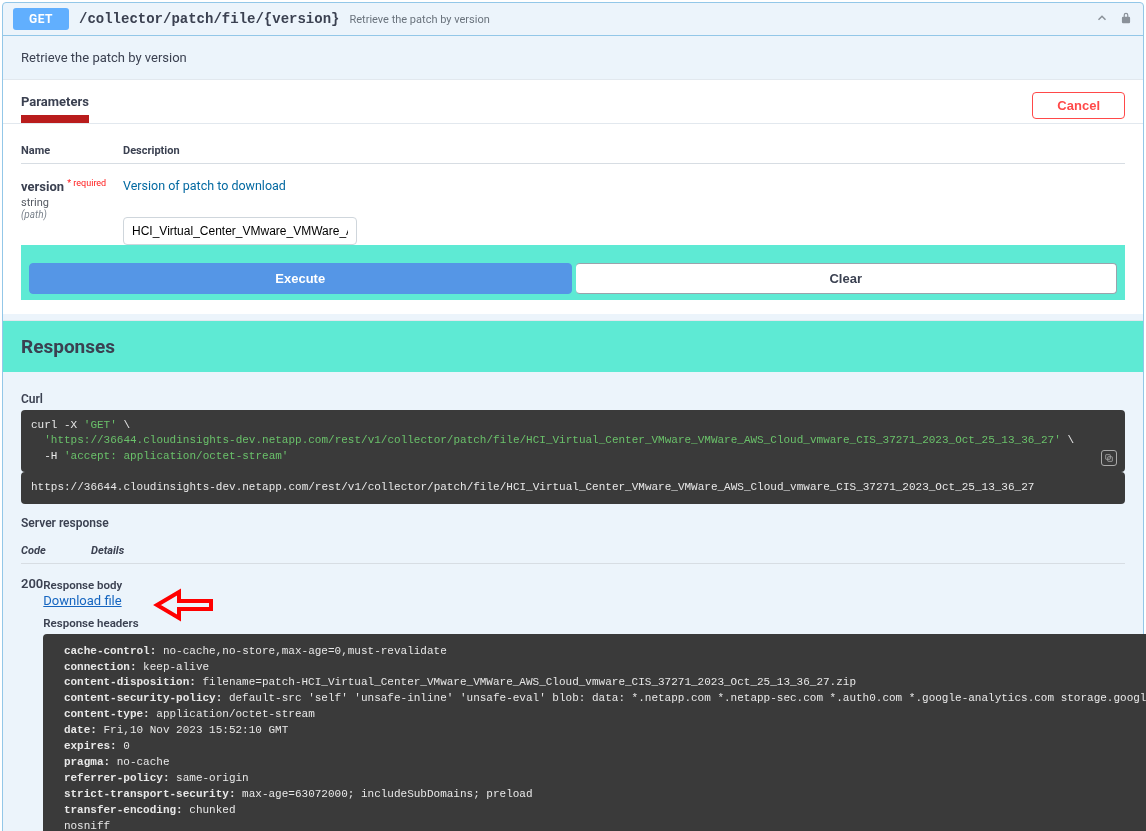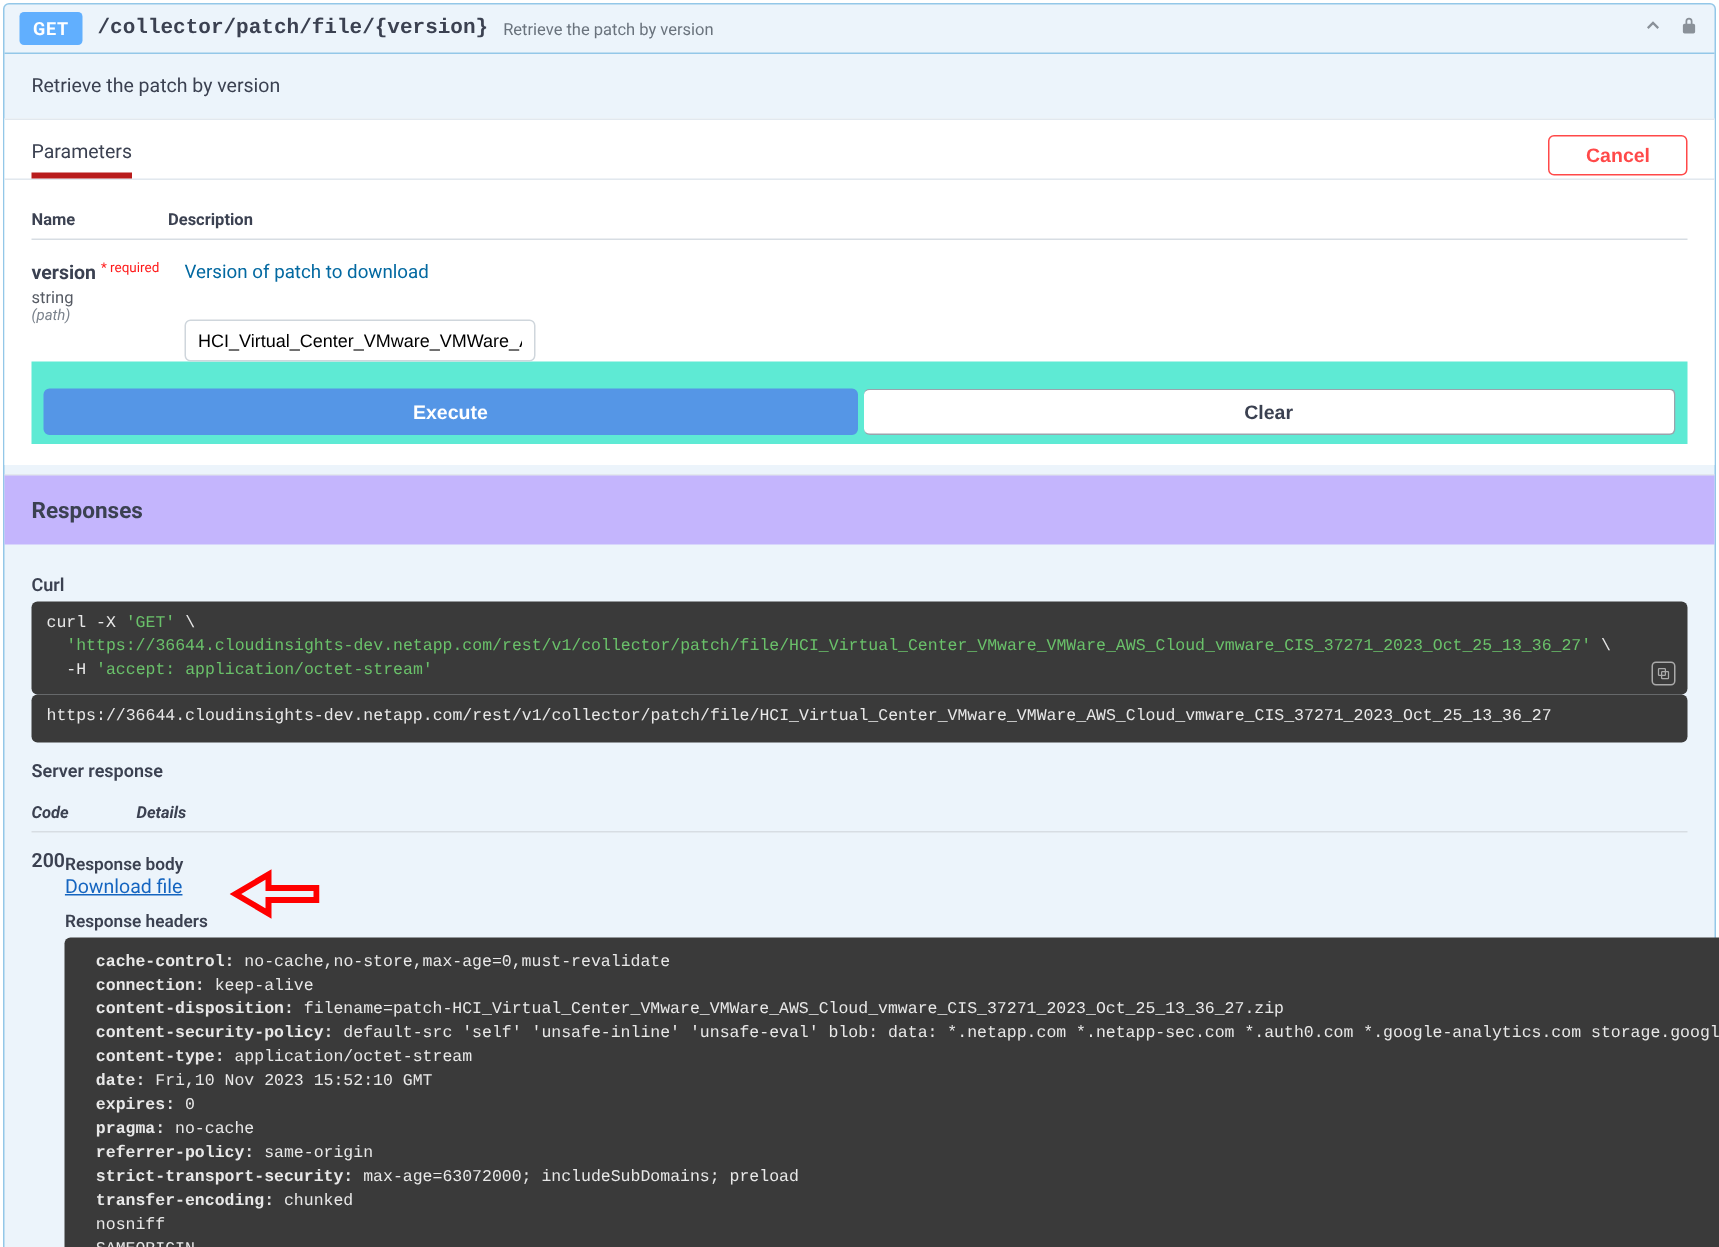--- a/index.html
+++ b/index.html
@@ -23,21 +23,21 @@
     gap: 10px;
     border-bottom: 1px solid #93c7e8;
     cursor: pointer;
   }
   .method-badge {
     background: #61affe;
     color: #fff;
     font-weight: 700;
     font-size: 12px;
     padding: 4px 4px;
-    width: 42px;
+    width: 56px;
     text-align: center;
     border-radius: 3px;
     letter-spacing: 0.5px;
   }
   .summary-path {
     font-family: "Courier New", monospace;
     font-weight: 600;
     font-size: 14px;
     color: #3b4151;
   }
@@ -63,24 +63,24 @@
   .tabbar {
     background: #fff;
     display: flex;
     justify-content: space-between;
     align-items: center;
     padding: 8px 18px 0 18px;
     border-top: 1px solid #e2e8ee;
   }
   .tab {
     font-size: 13px;
-    font-weight: 400;
+    font-weight: 700;
     color: #3b4151;
     padding: 6px 0;
-    border-bottom: 4px solid #b91c1c;
+    border-bottom: 8px solid #b91c1c;
   }
   .cancel-btn {
     background: #fff;
     color: #ff4949;
     border: 1.5px solid #ff4949;
     border-radius: 4px;
     font-weight: 600;
     font-size: 13px;
     padding: 5px 24px;
     cursor: pointer;
@@ -91,21 +91,21 @@
     border-top: 1px solid #e2e8ee;
   }
   .param-head {
     display: flex;
     border-bottom: 1px solid #d7dde3;
     padding-bottom: 6px;
     font-size: 11px;
     font-weight: 700;
     color: #3b4151;
   }
-  .col-name { width: 91px; }
+  .col-name { width: 102px; }
   .col-desc { flex: 1; }
   .param-row {
     display: flex;
     padding-top: 14px;
   }
   .param-name { width: 102px; }
   .pname {
     font-weight: 700;
     font-size: 13px;
   }
@@ -161,23 +161,23 @@
   }
   .clear-btn {
     background: #fff;
     color: #3b4151;
     border: 1px solid #9aa3ac;
     border-left: none;
     border-top-left-radius: 0;
     border-bottom-left-radius: 0;
   }
   .responses-bar {
-    background: #c4b5fd;
+    background: #5eead4;
     padding: 14px 18px;
-    font-size: 15px;
+    font-size: 19px;
     font-weight: 700;
     color: #3b4151;
     border-top: 1px solid #e2e8ee;
     margin-top: 6px;
   }
   .responses-zone {
     padding: 12px 18px 16px 18px;
   }
   .sub-label {
     font-size: 12px;

